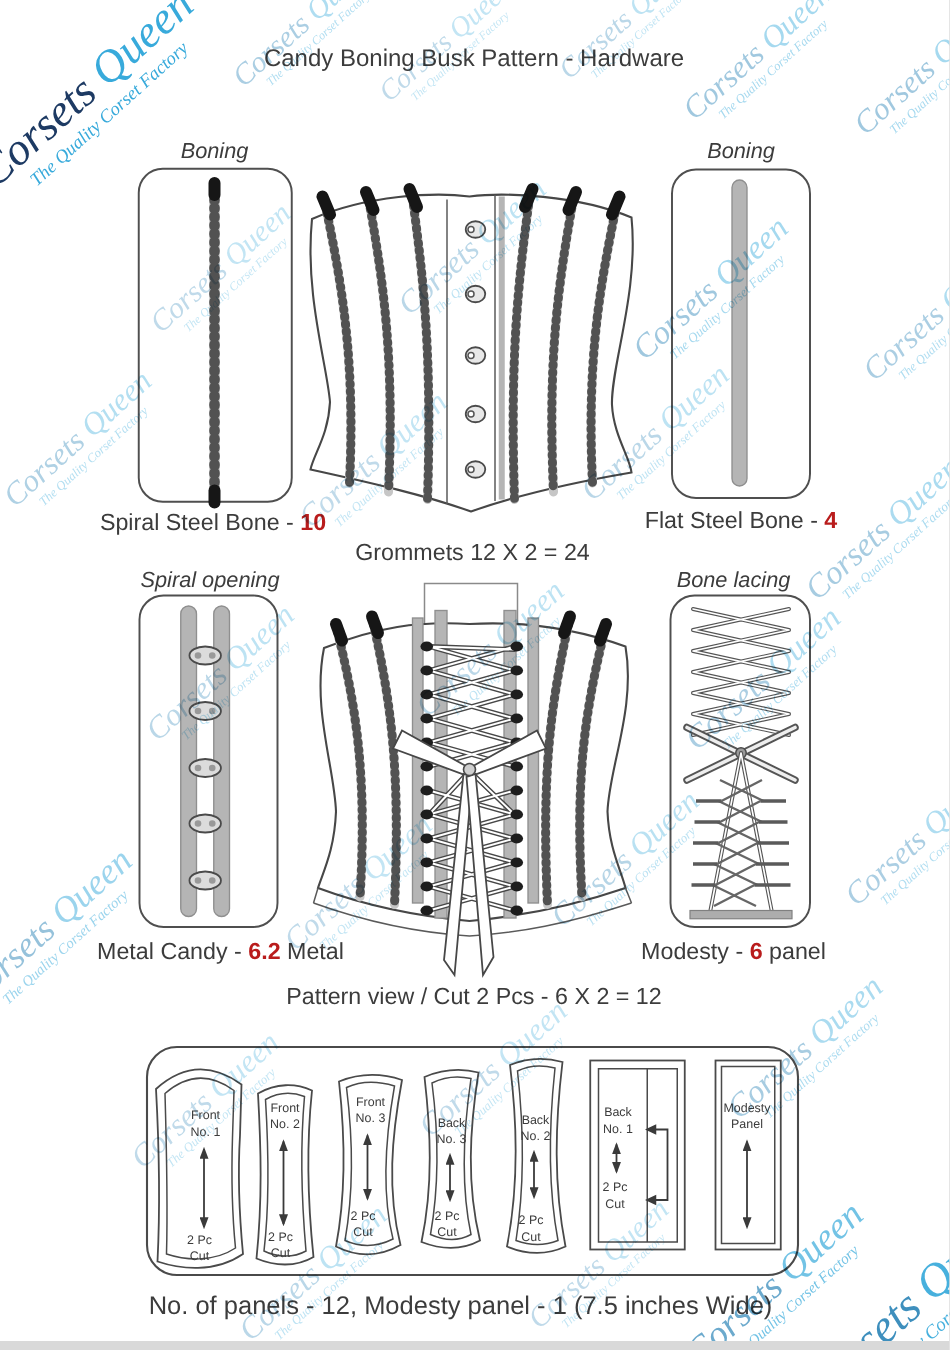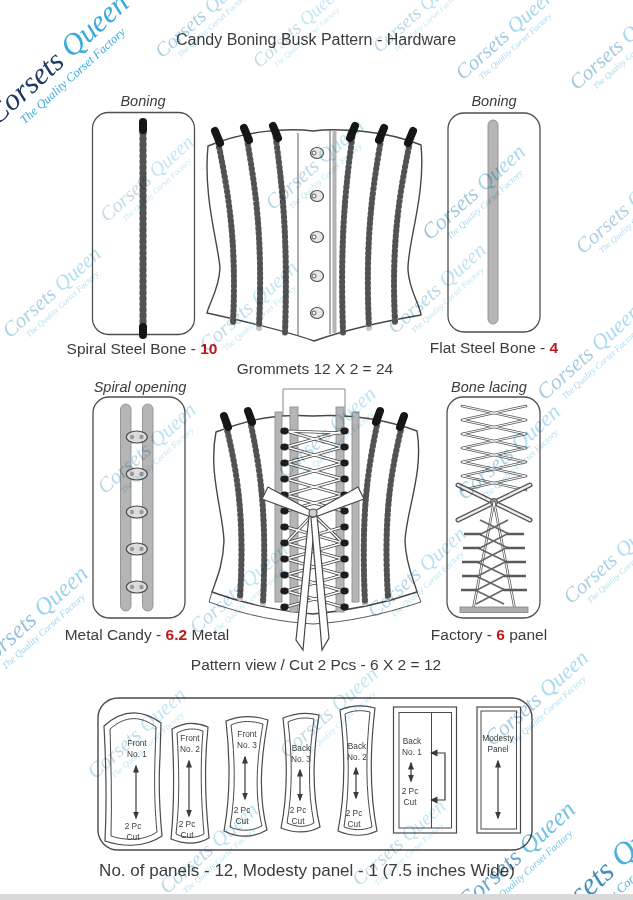--- a/index.html
+++ b/index.html
@@ -332,21 +332,21 @@
   <div class="txt seclabel" style="left:494px; top:93px">Boning</div>
 
   <div class="txt caption" style="left:142px; top:340px"><span>Spiral Steel Bone - </span><span class="red">10</span><span></span></div>
   <div class="txt caption" style="left:494px; top:339px"><span>Flat Steel Bone - </span><span class="red">4</span><span></span></div>
   <div class="txt caption" style="left:315px; top:360px">Grommets 12 X 2 = 24</div>
 
   <div class="txt seclabel" style="left:140px; top:379px">Spiral opening</div>
   <div class="txt seclabel" style="left:489px; top:379px">Bone lacing</div>
 
   <div class="txt caption" style="left:147px; top:626px"><span>Metal Candy - </span><span class="red">6.2</span><span> Metal</span></div>
-  <div class="txt caption" style="left:489px; top:626px"><span>Factory  - </span><span class="red">6</span><span> panel</span></div>
+  <div class="txt caption" style="left:489px; top:626px"><span>Modesty  - </span><span class="red">6</span><span> panel</span></div>
 
   <div class="txt caption" style="left:316px; top:656px">Pattern view / Cut 2 Pcs - 6 X 2 = 12</div>
   <div class="txt note" style="left:307px; top:861px">No. of panels - 12, Modesty panel - 1 (7.5 inches Wide)</div>
 
   <div class="wm-layer" id="wmLayer">
       <div class="wm wm-dark" style="left: 62px; top: 64px; opacity: 1; transform: translate(-50%, -50%) rotate(-42deg) scale(1.45);">
         <span class="wm-brand"><span class="wm-c">Corsets </span><span class="wm-q">Queen</span></span>
         <span class="wm-tag">The Quality Corset Factory</span>
       </div>
       <div class="wm" style="left: 205px; top: 18px; opacity: 0.4; transform: translate(-50%, -50%) rotate(-42deg) scale(0.95);">

